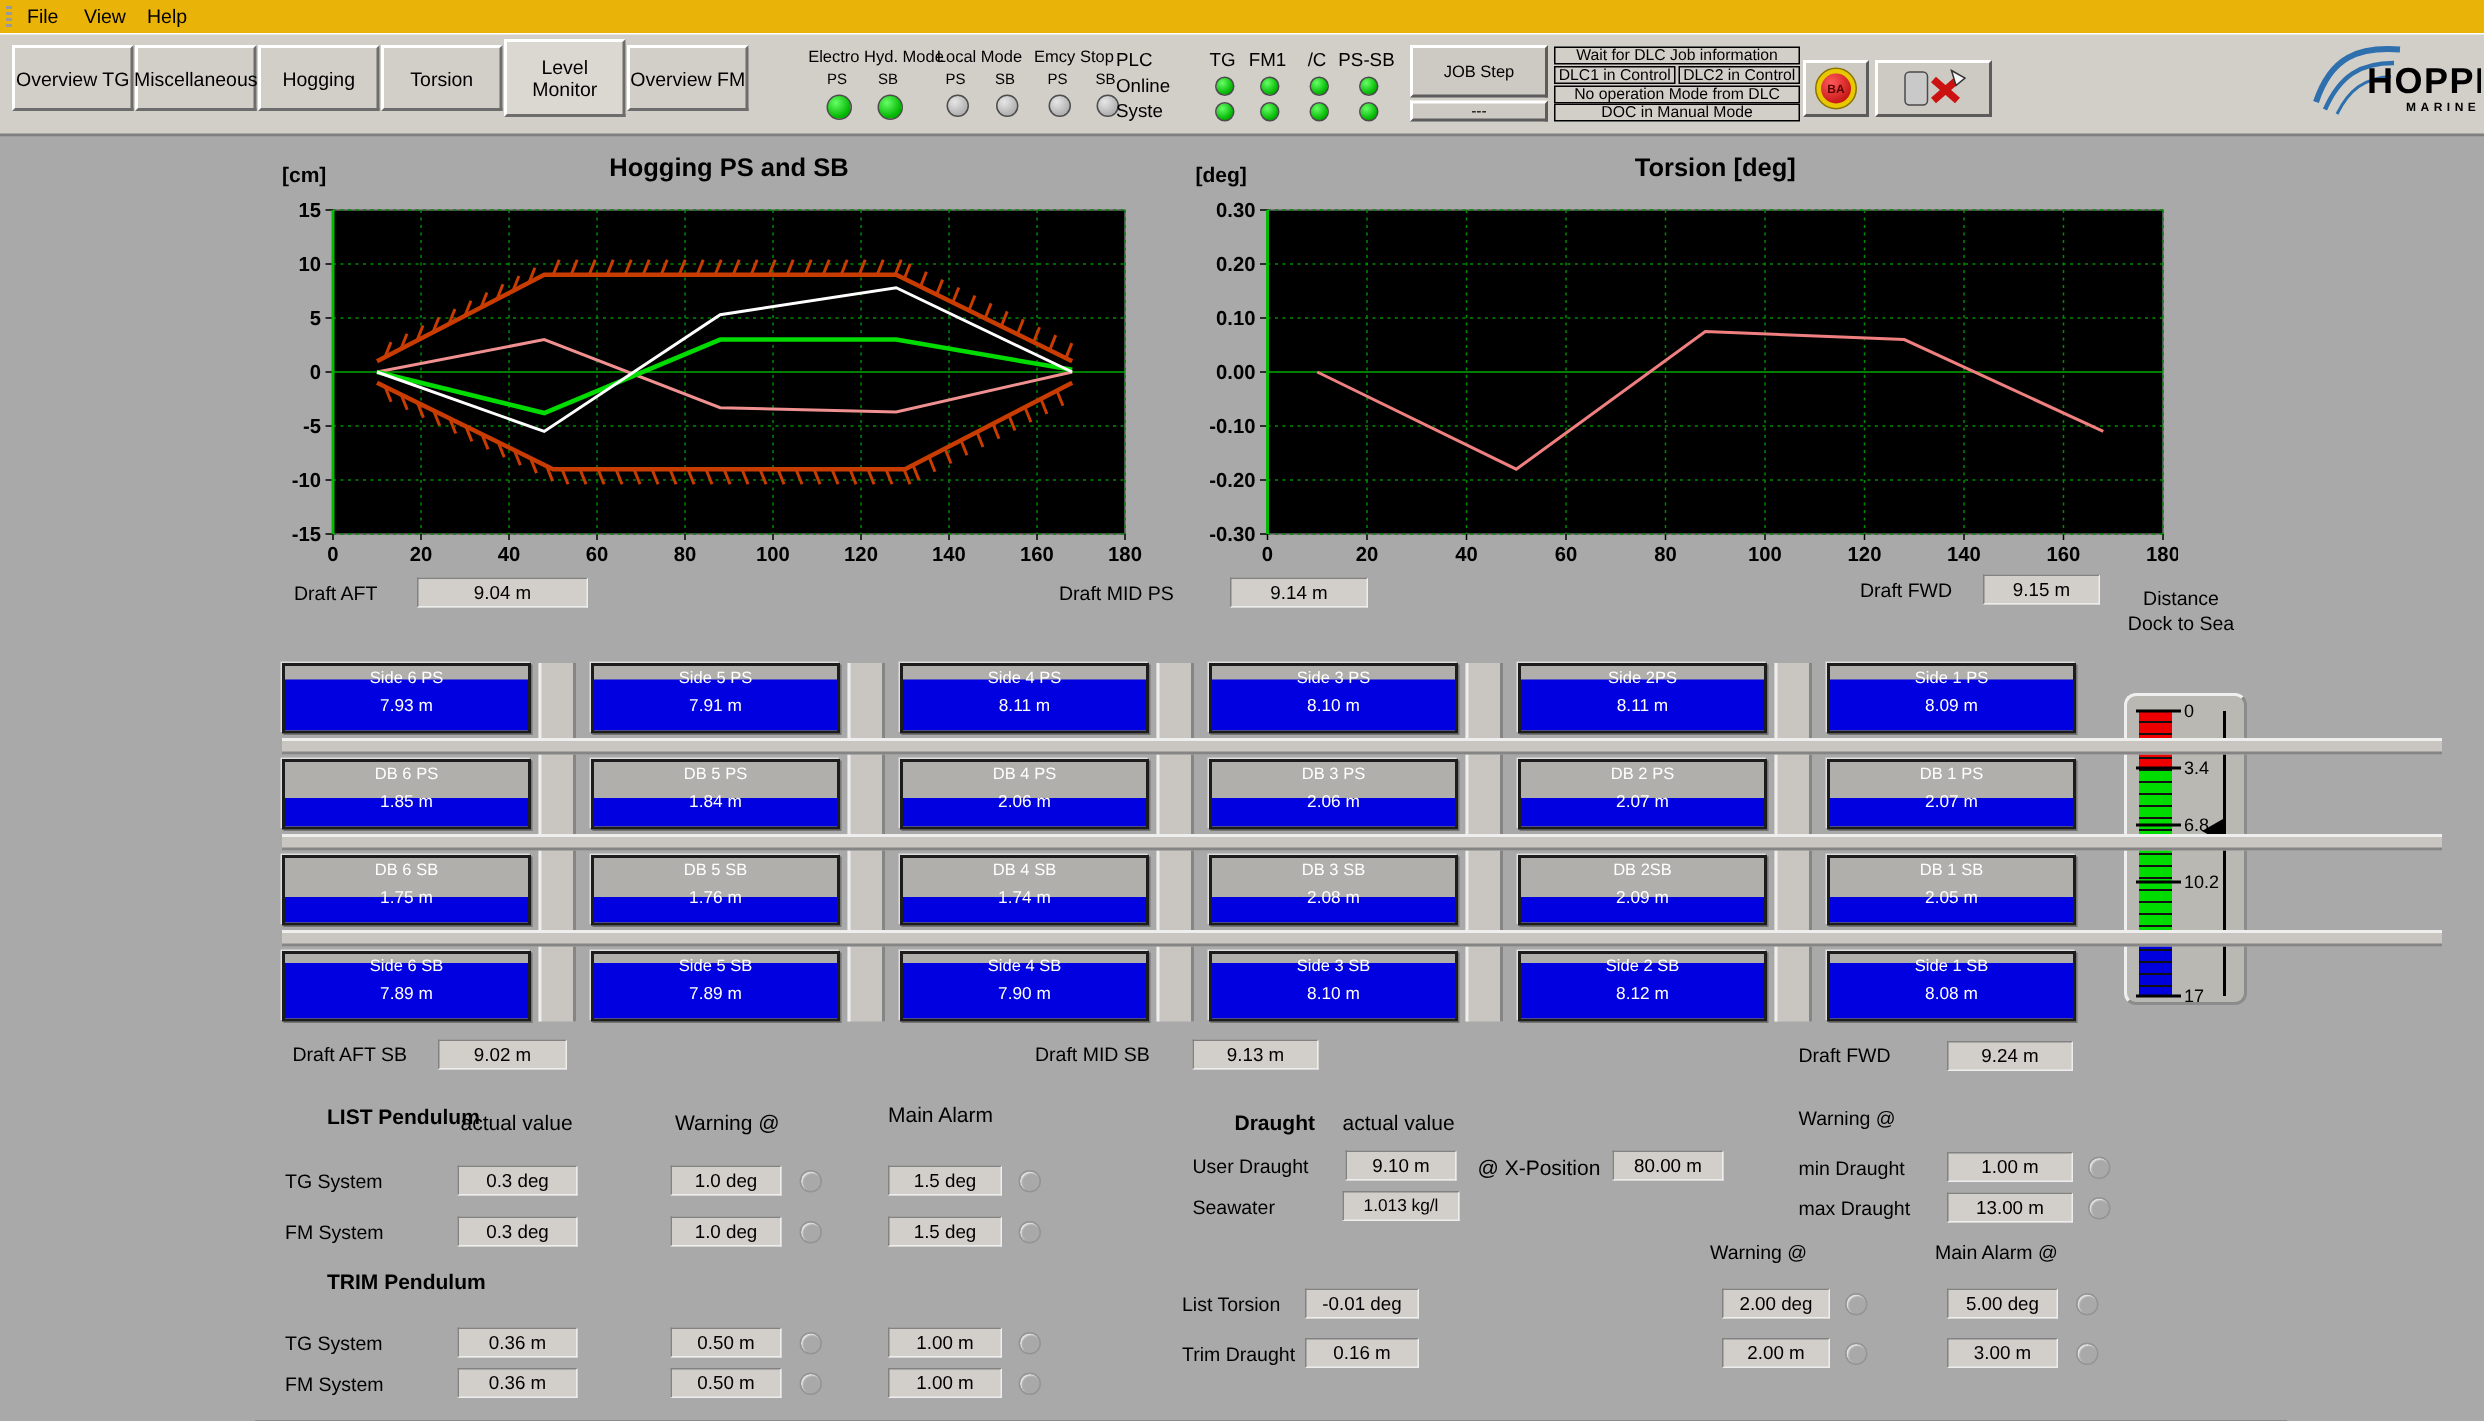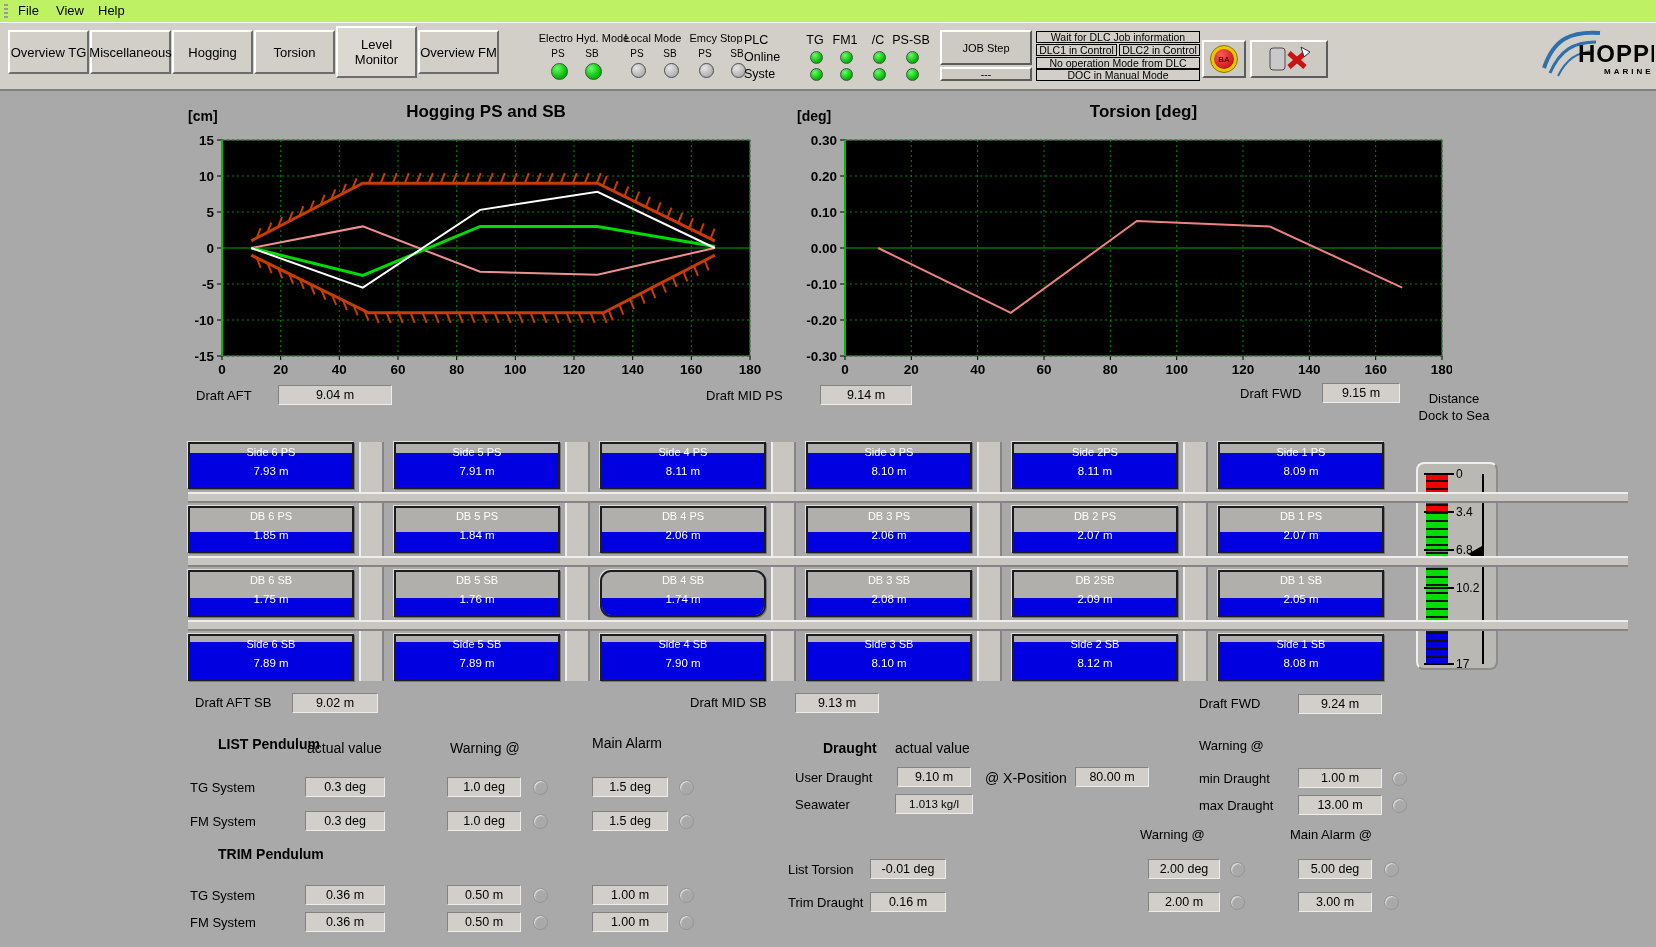--- a/index.html
+++ b/index.html
@@ -1,19 +1,19 @@
 <!DOCTYPE html>
 <html><head>
 <meta charset="utf-8">
 <style>
   html,body{margin:0;padding:0;background:#777;}
   .root{position:relative;width:1656px;height:947px;background:#a9a9a9;
         font-family:"Liberation Sans",sans-serif;color:#000;overflow:hidden;}
   
-  .menubar{position:absolute;left:0;top:0;width:100%;height:22px;background:#bef264;
+  .menubar{position:absolute;left:0;top:0;width:100%;height:22px;background:#eab308;
            border-bottom:1px solid #f5f5f5;}
   .menugrip{position:absolute;left:4px;top:4px;width:4px;height:14px;
             background:repeating-linear-gradient(to bottom,#9a9a9a 0 2px,transparent 2px 4px);}
   .menu-item{position:absolute;top:3px;font-size:13px;padding:0 4px;cursor:default;}
   .toolbar{position:absolute;left:0;top:22px;width:100%;height:66px;background:#d2cfc9;
            border-top:1px solid #fff;border-bottom:2px solid #7f7f7f;}
   .tab{position:absolute;top:30px;width:81px;height:44px;background:#d2cfc9;
        border:2px solid;border-color:#ffffff #6d6d6d #6d6d6d #ffffff;
        display:flex;align-items:center;justify-content:center;font-size:13px;box-sizing:border-box;text-align:center;}
   .tab.active{top:26px;height:52px;background:#dbd8d2;}
@@ -471,21 +471,21 @@
       <div class="tank-box" style="left: 0px; top: 128px;">
         <div class="tank-fill" style="height: 17px;"></div>
         <div class="tank-t">DB 6 SB</div>
         <div class="tank-v">1.75 m</div>
       </div>
       <div class="tank-box" style="left: 206px; top: 128px; padding-left: 48px;">
         <div class="tank-fill" style="height: 17px;"></div>
         <div class="tank-t">DB 5 SB</div>
         <div class="tank-v">1.76 m</div>
       </div>
-      <div class="tank-box" style="left: 412px; top: 128px; border-radius: 11px;">
+      <div class="tank-box" style="left: 412px; top: 128px;">
         <div class="tank-fill" style="height: 17px;"></div>
         <div class="tank-t">DB 4 SB</div>
         <div class="tank-v">1.74 m</div>
       </div>
       <div class="tank-box" style="left: 618px; top: 128px;">
         <div class="tank-fill" style="height: 17px;"></div>
         <div class="tank-t">DB 3 SB</div>
         <div class="tank-v">2.08 m</div>
       </div>
       <div class="tank-box" style="left: 824px; top: 128px;">

